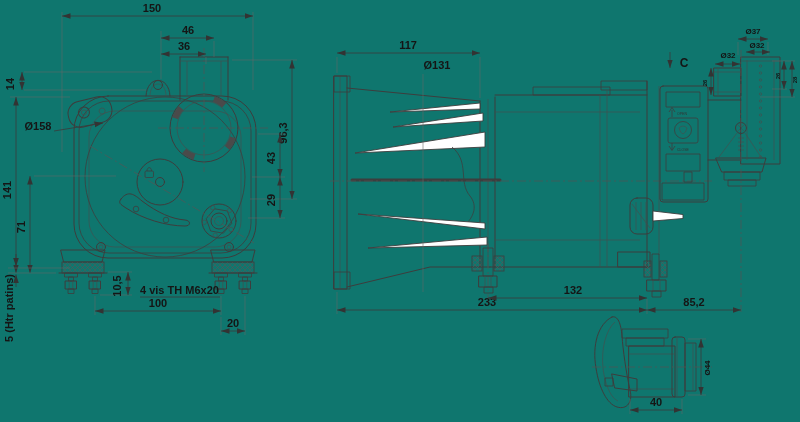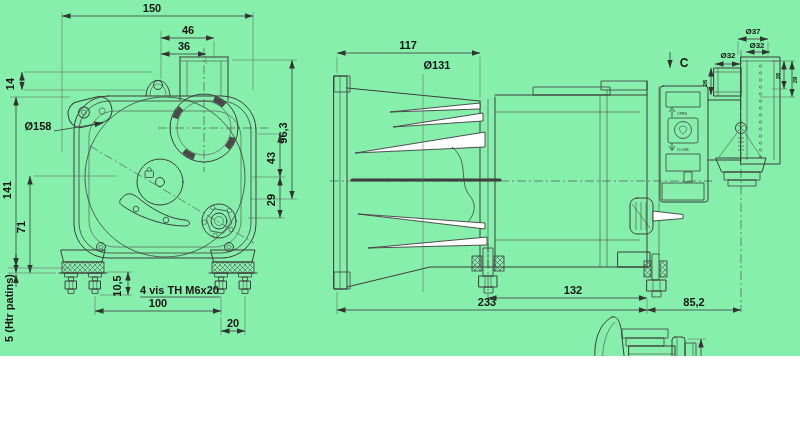--- a/index.html
+++ b/index.html
@@ -1,16 +1,16 @@
 <!DOCTYPE html>
 <html><head>
 <meta charset="utf-8">
 <style>
   html,body{margin:0;padding:0;background:#fff}
-  .drawing{position:relative;width:800px;height:356px;background:#86efac;overflow:hidden}
+  .drawing{position:relative;width:800px;height:422px;background:#0f766e;overflow:hidden}
   svg{display:block}
   svg text{text-anchor:middle;fill:#151515}
   .t{font:bold 11px "Liberation Sans",sans-serif}
   .t8{font:bold 8px "Liberation Sans",sans-serif}
   .t6{font:bold 6px "Liberation Sans",sans-serif}
   .t12{font:bold 12px "Liberation Sans",sans-serif}
   .t3{font:3.5px "Liberation Sans",sans-serif;fill:#333;text-anchor:start}
   .ts{text-anchor:start}
   .ln{fill:none;stroke:#3d3d3d;stroke-width:1;stroke-linejoin:round;stroke-linecap:round}
   .l6{fill:none;stroke:#4a4a4a;stroke-width:.6;stroke-linejoin:round}

